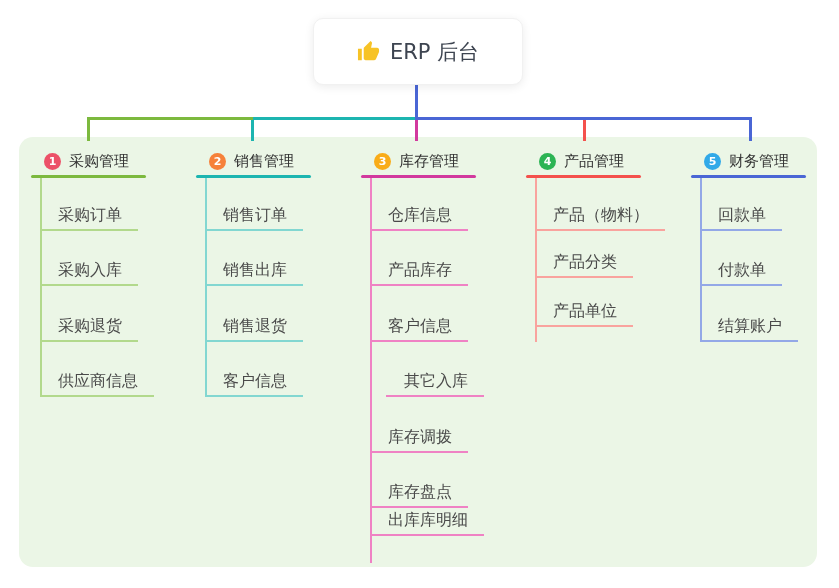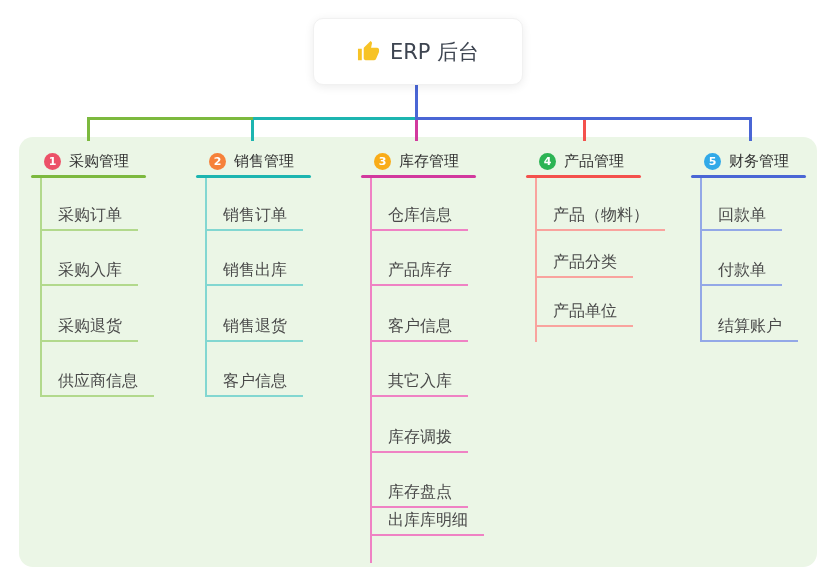--- a/index.html
+++ b/index.html
@@ -80,21 +80,21 @@
       <div class="child" style="left: 205px; top: 373px; border-bottom-color: rgb(130, 215, 209);">客户信息</div>
       <div class="branch-title" style="left: 374px; top: 151px;">
         <div class="badge" style="background: rgb(249, 172, 24);">3</div>
         <div class="branch-label">库存管理</div>
       </div>
       <div class="branch-underline" style="left: 361px; top: 175px; width: 115px; background: rgb(210, 57, 158);"></div>
       <div class="branch-vline" style="left: 370px; top: 178px; height: 385px; background: rgb(239, 130, 196);"></div>
       <div class="child" style="left: 370px; top: 207px; border-bottom-color: rgb(239, 130, 196);">仓库信息</div>
       <div class="child" style="left: 370px; top: 262px; border-bottom-color: rgb(239, 130, 196);">产品库存</div>
       <div class="child" style="left: 370px; top: 318px; border-bottom-color: rgb(239, 130, 196);">客户信息</div>
-      <div class="child" style="left: 370px; top: 373px; border-bottom-color: rgb(239, 130, 196);">其它入库</div>
+      <div class="child" style="left: 386px; top: 373px; border-bottom-color: rgb(239, 130, 196);">其它入库</div>
       <div class="child" style="left: 370px; top: 429px; border-bottom-color: rgb(239, 130, 196);">库存调拨</div>
       <div class="child" style="left: 370px; top: 484px; border-bottom-color: rgb(239, 130, 196);">库存盘点</div>
       <div class="child" style="left: 370px; top: 512px; border-bottom-color: rgb(239, 130, 196);">出库库明细</div>
       <div class="branch-title" style="left: 539px; top: 151px;">
         <div class="badge" style="background: rgb(44, 180, 84);">4</div>
         <div class="branch-label">产品管理</div>
       </div>
       <div class="branch-underline" style="left: 526px; top: 175px; width: 115px; background: rgb(244, 81, 77);"></div>
       <div class="branch-vline" style="left: 535px; top: 178px; height: 164px; background: rgb(249, 163, 158);"></div>
       <div class="child" style="left: 535px; top: 207px; border-bottom-color: rgb(249, 163, 158);">产品（物料）</div>

